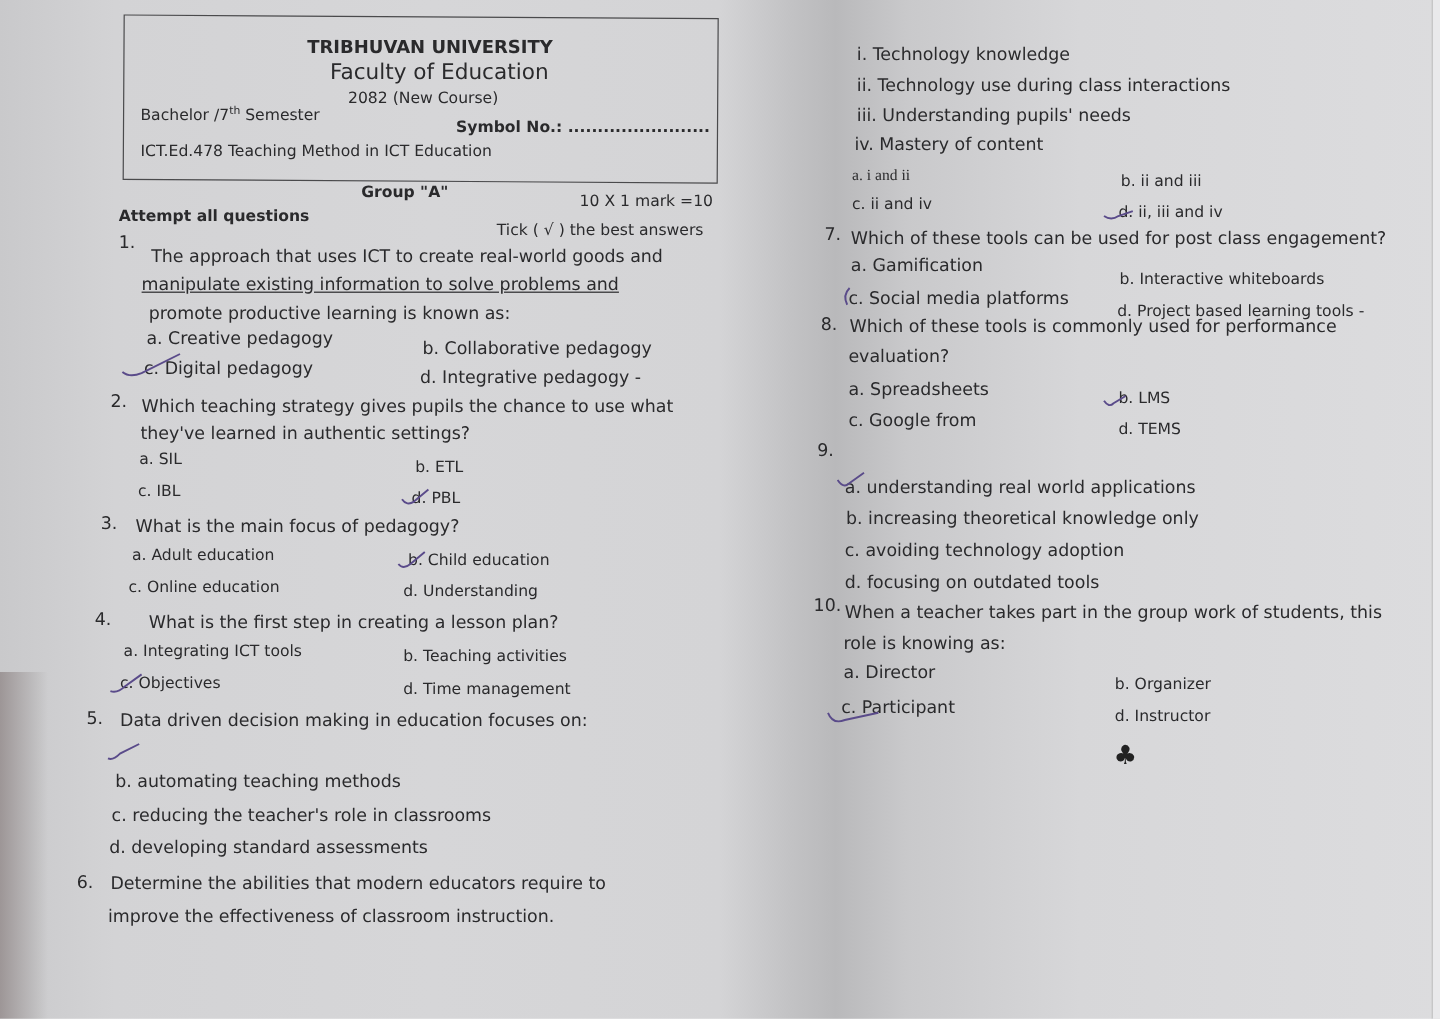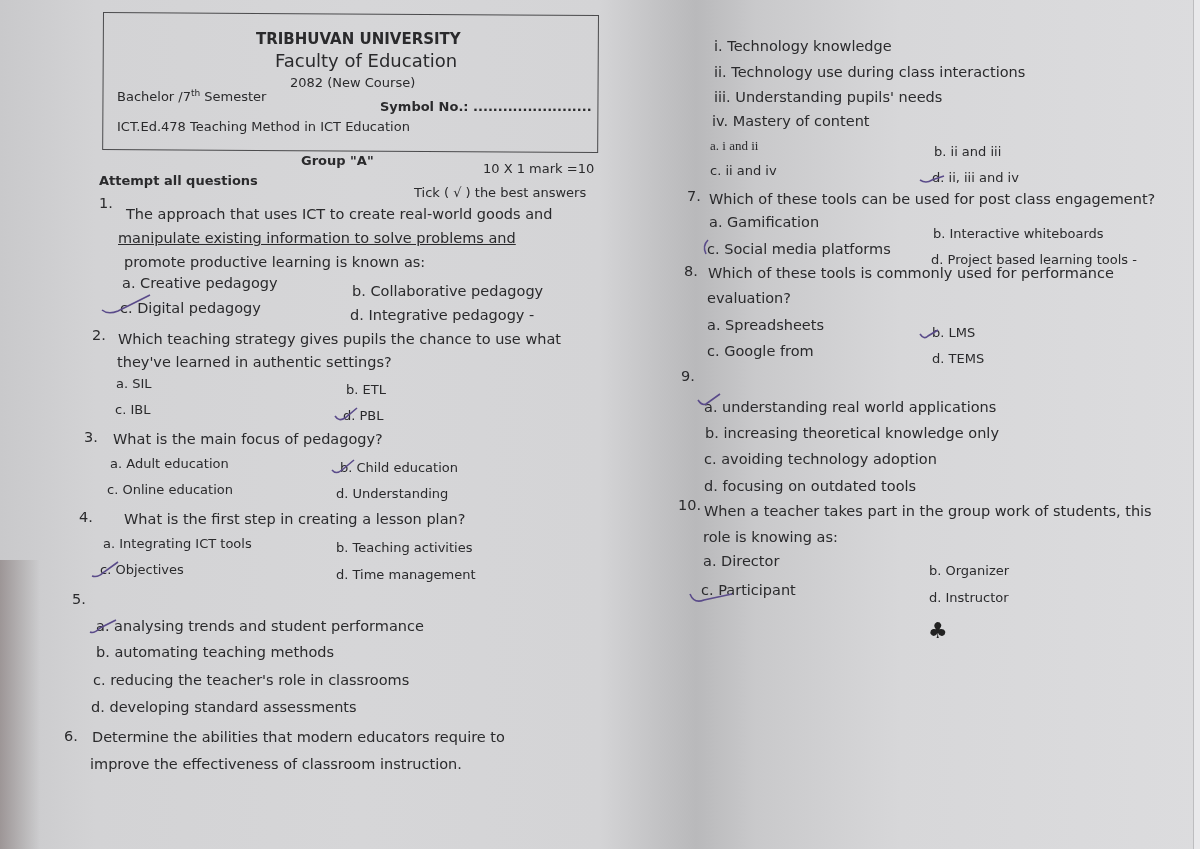--- a/index.html
+++ b/index.html
@@ -77,21 +77,21 @@
   <div class="t" style="left:107px;top:510px;margin-left:17px;">What is the first step in creating a lesson plan?</div>
   <div class="t sm" style="left:103px;top:535px;">a. Integrating ICT tools</div>
   <div class="t sm" style="left:336px;top:539px;">b. Teaching activities</div>
   <div class="t sm" style="left:100px;top:561px;">c. Objectives</div>
   <div class="t sm" style="left:336px;top:566px;">d. Time management</div>
   <svg class="check" style="left:90px;top:560px;" width="35" height="20">
       <path d="M2 16 Q8 18 14 12 L28 2"></path>
     </svg>
 
   <div class="t" style="left:72px;top:590px;">5.</div>
-  <div class="t" style="left:96px;top:617px;">a. analysing trends and student performance</div>
+  <div class="t" style="left:100px;top:592px;">Data driven decision making in education focuses on:</div>
   <div class="t" style="left:96px;top:643px;">b. automating teaching methods</div>
   <div class="t" style="left:93px;top:671px;">c. reducing the teacher's role in classrooms</div>
   <div class="t" style="left:91px;top:698px;">d. developing standard assessments</div>
   <svg class="check" style="left:88px;top:618px;" width="35" height="20">
       <path d="M2 14 Q6 16 12 10 L28 2"></path>
     </svg>
 
   <div class="t" style="left:64px;top:727px;">6.</div>
   <div class="t" style="left:92px;top:728px;">Determine the abilities that modern educators require to</div>
   <div class="t" style="left:90px;top:755px;">improve the effectiveness of classroom instruction.</div>

